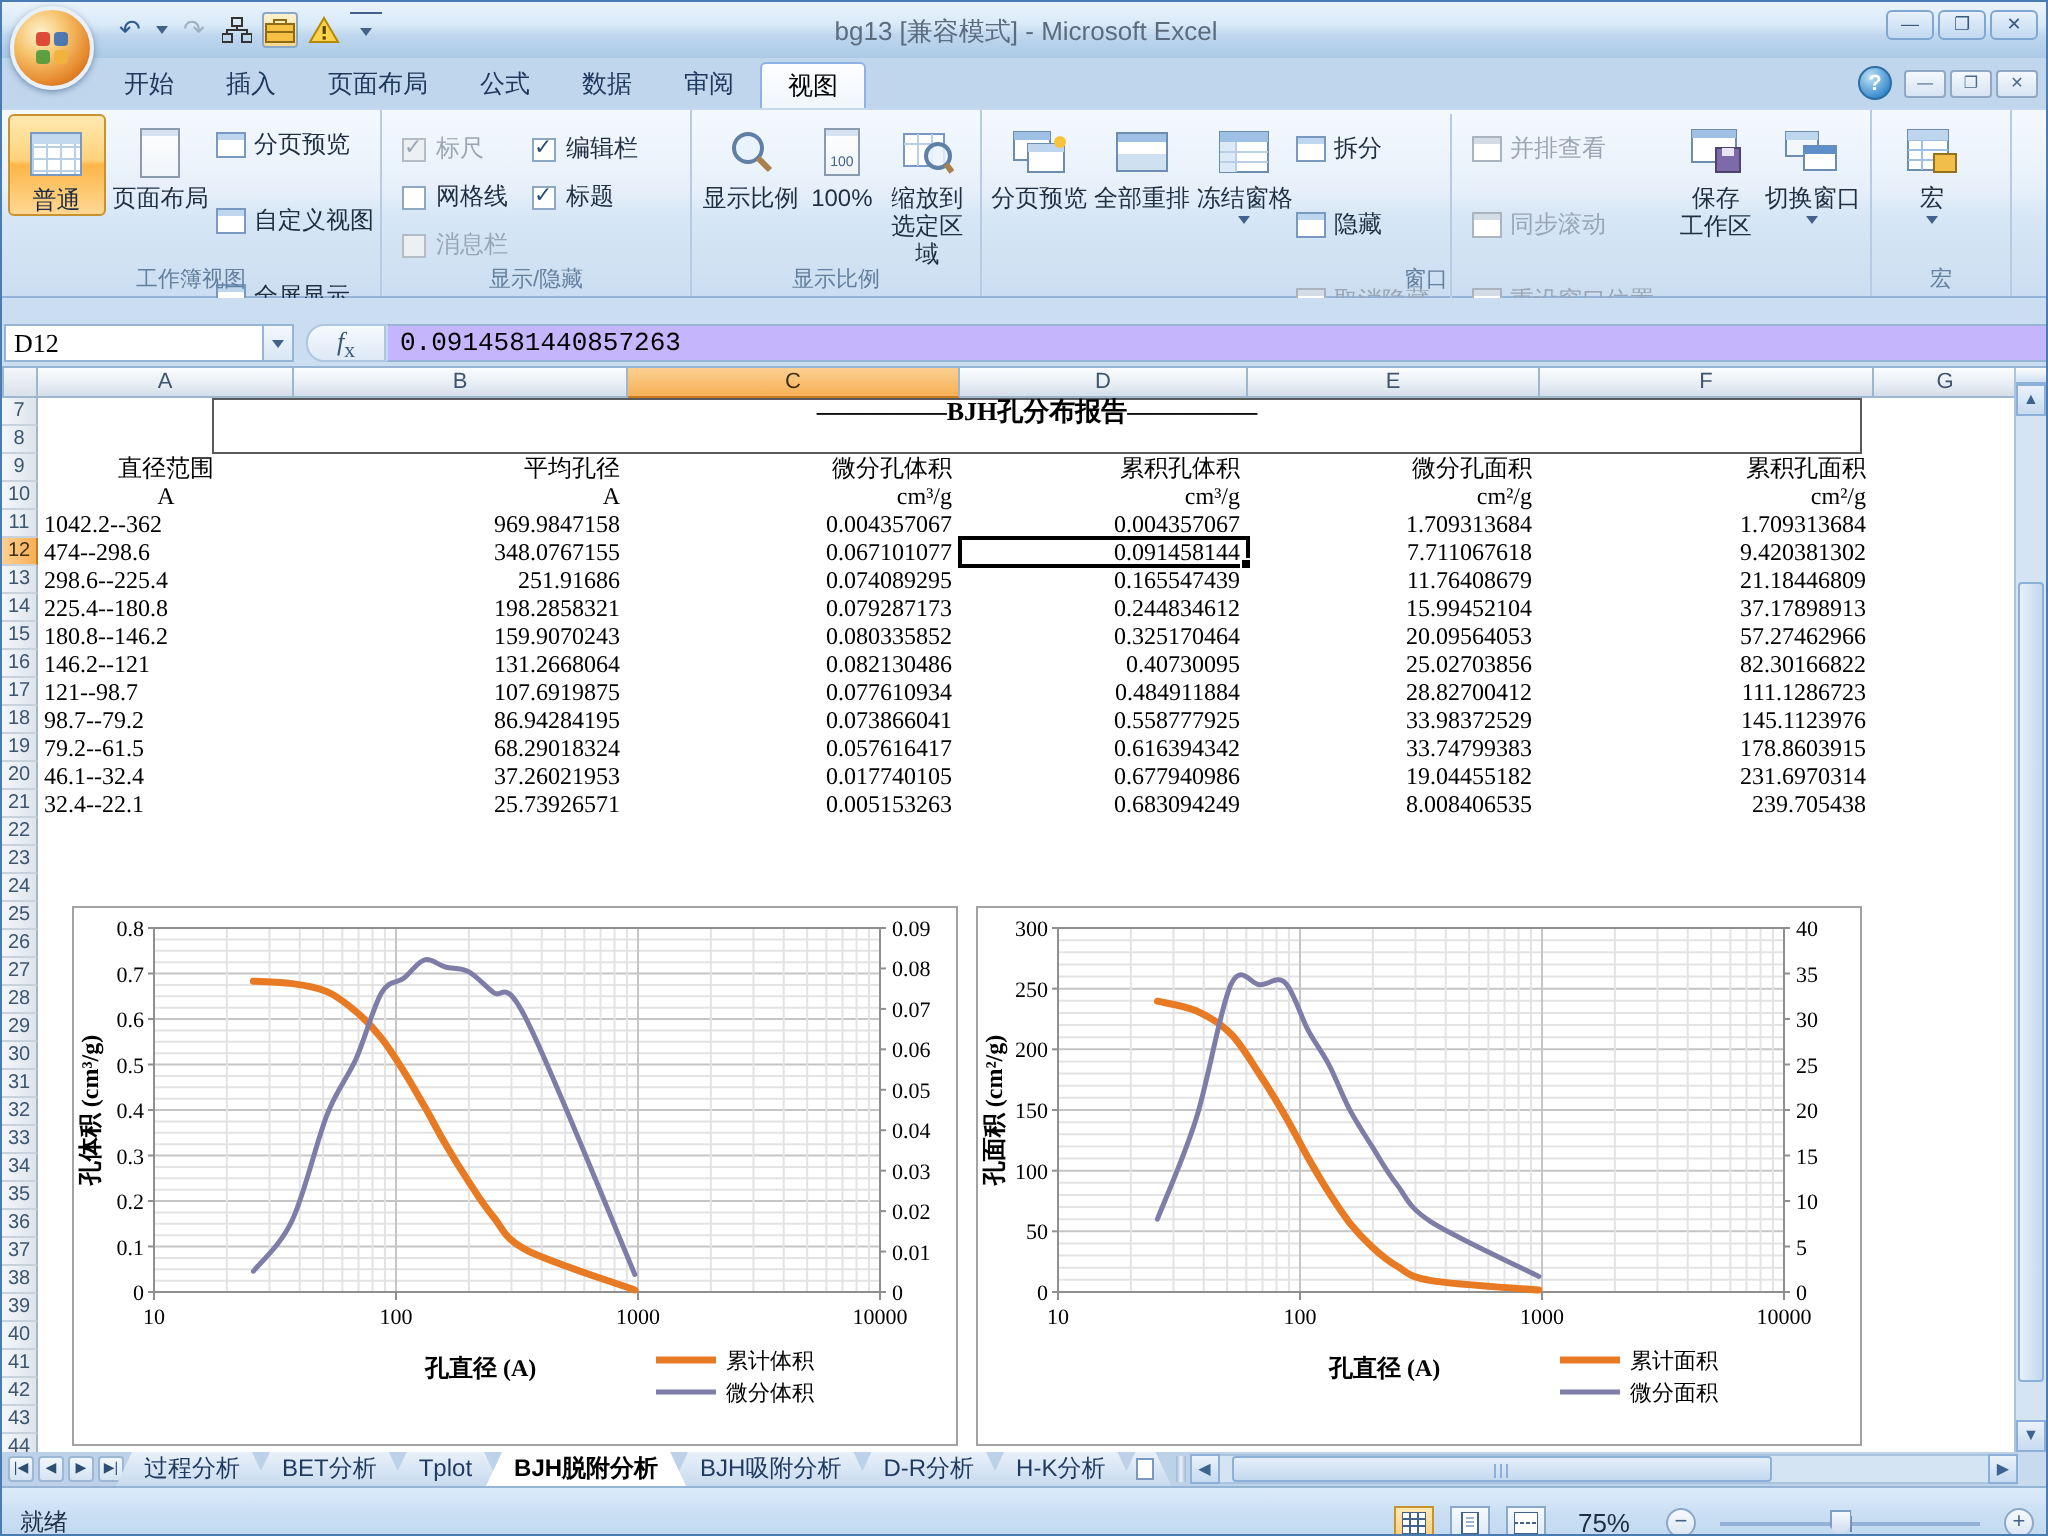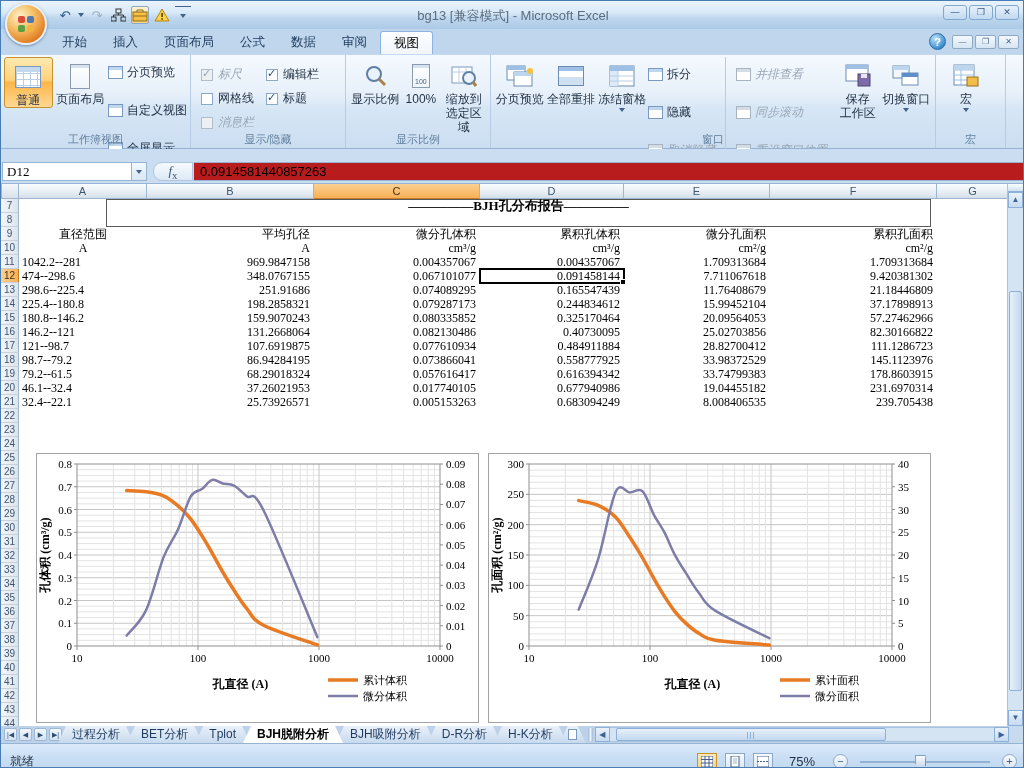--- a/index.html
+++ b/index.html
@@ -42,21 +42,21 @@
   background:linear-gradient(180deg,#F4F9FE 0%,#E7F0FA 42%,#D6E6F5 58%,#CBDEF1 100%);
   border-top:1px solid #C4D9EF; border-bottom:1px solid #95B3D7; display:flex; }
 .rgroup { position:relative; height:93px; border-right:1px solid #B7CCE4; padding:2px 3px 16px 3px; display:flex; align-items:flex-start; }
 .glabel { position:absolute; left:0; right:0; bottom:1px; text-align:center; font-size:11px; color:#64809F; }
 .bigbtn { width:54px; display:flex; flex-direction:column; align-items:center; padding-top:3px; color:#1F2F42; }
 .bigbtn .ic { height:32px; display:flex; align-items:center; justify-content:center; }
 .bigbtn .l { font-size:12px; line-height:14px; text-align:center; }
 .bigbtn.sel { background:linear-gradient(#FFE9B2,#FFD27A 45%,#FCB648 50%,#FFD894); border:1px solid #C8922F; border-radius:3px; }
 .smallcol { display:flex; flex-direction:column; gap:20px; padding-top:6px; }
 .smallbtn { display:flex; align-items:center; gap:4px; height:18px; font-size:12px; color:#1F2F42; white-space:nowrap; }
-.smallbtn.dis, .cbrow.dis { color:#9AA6B5;font-style:italic; }
+.smallbtn.dis, .cbrow.dis { color:#9AA6B5; }
 .cbcol { display:flex; flex-direction:column; gap:7px; padding-top:9px; }
 .cbrow { display:flex; align-items:center; gap:5px; font-size:12px; color:#1F2F42; white-space:nowrap; }
 .cb { width:12px; height:12px; border:1px solid #8CA8C5; background:#fff; position:relative; }
 .cb.ck::after { content:"✓"; position:absolute; left:0px; top:-3px; font-size:11px; color:#2B4C72; }
 .cb.dis { background:#EDF0F3; border-color:#B4BDC7; }
 .cb.dis::after { color:#9AA6B5; }
 .arr { margin-top:2px; }
 
 .ric { display:inline-block; position:relative; }
 .sheet-ic { width:26px; height:22px; background:#fff; border:1px solid #7A99C0;
@@ -71,22 +71,22 @@
 
 
 .frow { position:absolute; left:0; top:148px; width:1024px; height:35px; background:#CBDDF1; border-bottom:1px solid #96B4D4;
   display:flex; align-items:flex-end; padding:0 1px 2px 1px; }
 .namebox { width:130px; height:19px; background:#fff; border:1px solid #96B4D4; font-family:"Liberation Serif",serif;
   font-size:13px; padding:1px 4px; }
 .namedrop { width:15px; height:19px; background:linear-gradient(#F3F8FD,#D9E7F5); border:1px solid #96B4D4; border-left:none;
   display:flex; align-items:center; justify-content:center; }
 .fxbtn { width:40px; height:19px; margin-left:6px; background:linear-gradient(#F6FAFE,#DDE9F6); border:1px solid #AEC6DF;
   border-radius:9px 0 0 9px; text-align:center; font-family:"Liberation Serif",serif; font-size:13px; color:#3C5776; }
-.fval { flex:1; height:19px; background:#b91c1c; border:1px solid #96B4D4; border-left:1px solid #C6D8EB;
-  font-family:Liberation Sans, sans-serif; font-size:13px; padding:1px 6px; }
+.fval { flex:1; height:19px; background:#c4b5fd; border:1px solid #96B4D4; border-left:1px solid #C6D8EB;
+  font-family:Liberation Mono, monospace; font-size:13px; padding:1px 6px; }
 
 
 .colheads { position:absolute; left:0; top:183px; width:1024px; height:15px; display:flex; }
 .corner { width:18px; height:15px; background:linear-gradient(#F4F7FA,#D9E1EB); border:1px solid #9EB6CE; border-top:none; }
 .ch { height:15px; background:linear-gradient(#FBFDFE,#E6EDF4 60%,#D4DEE9); border-right:1px solid #9EB6CE; border-bottom:1px solid #9EB6CE;
   text-align:center; font-size:11px; line-height:14px; color:#3E556E; }
 .ch:nth-of-type(4) { background:linear-gradient(#FBD092,#F7B055); border-bottom:1px solid #C77C24; color:#423014; }
 .chfill { flex:1; background:linear-gradient(#F4F7FA,#D9E1EB); border-bottom:1px solid #9EB6CE; }
 
 
@@ -457,21 +457,21 @@
         <span class="cA tc">A</span>
           <span class="cB tr">A</span>
           <span class="cC tr">cm³/g</span>
           <span class="cD tr">cm³/g</span>
           <span class="cE tr">cm²/g</span>
           <span class="cF tr">cm²/g</span>
       </div>
       <div>
 
           <div class="grow">
-            <span class="cA tl">1042.2--281</span>
+            <span class="cA tl">1042.2--362</span>
             <span class="cB tr">969.9847158</span>
             <span class="cC tr">0.004357067</span>
             <span class="cD tr">0.004357067</span>
             <span class="cE tr">1.709313684</span>
             <span class="cF tr">1.709313684</span>
           </div>
 
           <div class="grow">
             <span class="cA tl">474--298.6</span>
             <span class="cB tr">348.0767155</span>

